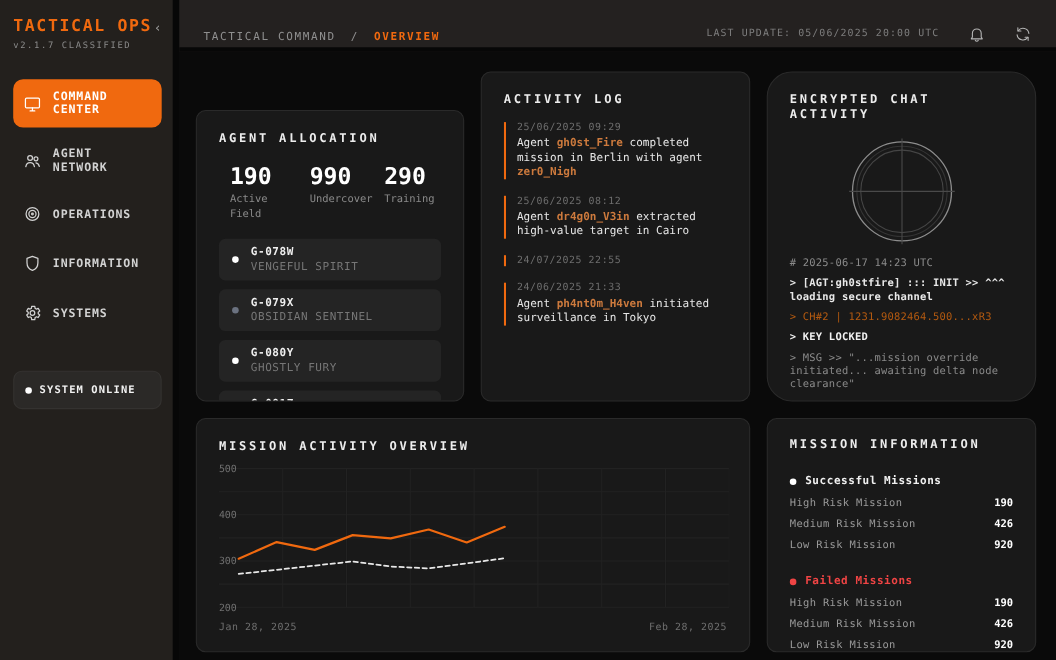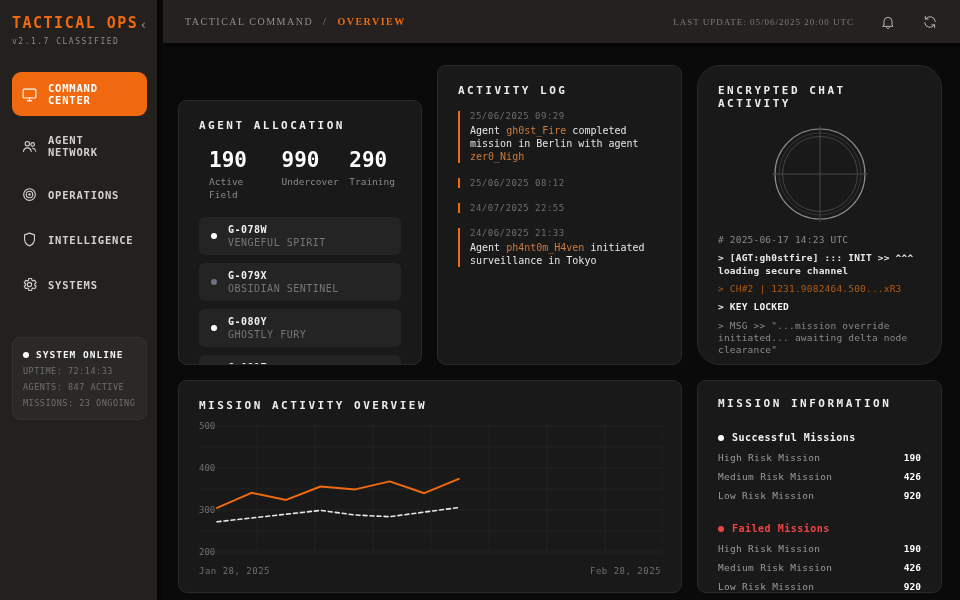--- a/index.html
+++ b/index.html
@@ -21,22 +21,22 @@
   .nav-icon svg{width:17px;height:17px;stroke:currentColor;fill:none;stroke-width:1.6;
                 stroke-linecap:round;stroke-linejoin:round;}
   .sysbox{margin-top:26px;background:#2b2927;border:1px solid #343230;border-radius:8px;padding:11px 10px;}
   .sys-title{display:flex;align-items:center;gap:7px;font-size:9.5px;font-weight:bold;
              letter-spacing:1px;color:#f2f2f2;}
   .sys-line{font-size:8.5px;color:#6f6f6f;letter-spacing:0.5px;margin-top:6px;}
   .dot{width:6px;height:6px;border-radius:50%;display:inline-block;flex:none;}
 
   
   .right{flex:1;display:flex;flex-direction:column;background:#0a0a0a;}
-  header{height:47px;min-height:47px;background:#242120;display:flex;align-items:center;
-         padding:16px 22px;border-bottom:4px solid #070707;font-family:Liberation Serif, serif;}
+  header{height:47px;min-height:47px;background:#242120;display:flex;align-items:flex-end;
+         padding:4px 22px;border-bottom:4px solid #070707;}
   .crumb{font-size:10px;letter-spacing:1.5px;color:#8f8f8f;}
   .crumb .cur{color:#f0690f;font-weight:bold;margin-left:6px;}
   .crumb .sep{margin-left:6px;}
   .hdr-right{margin-left:auto;display:flex;align-items:center;gap:26px;}
   .last-update{font-size:9px;letter-spacing:1px;color:#7d7d7d;}
   .hdr-icon{width:16px;height:16px;display:inline-flex;cursor:pointer;color:#b5b5b5;}
   .hdr-icon svg{width:16px;height:16px;stroke:currentColor;fill:none;stroke-width:1.5;
                 stroke-linecap:round;stroke-linejoin:round;}
 
   
@@ -56,21 +56,21 @@
              gap:11px;cursor:pointer;}
   .agent-code{font-size:10px;font-weight:bold;color:#f0f0f0;letter-spacing:0.5px;}
   .agent-name{font-size:10px;color:#767676;letter-spacing:0.5px;margin-top:2px;}
 
   
   .p-log{grid-area:log;}
   .log-scroll{height:226px;overflow:hidden;}
   .log-entry{border-left:2px solid #f0690f;padding-left:10px;margin-bottom:15px;}
   .log-time{font-size:9px;color:#6e6e6e;letter-spacing:0.5px;margin-bottom:3px;}
   .log-text{font-size:10px;color:#e6e6e6;line-height:1.3;}
-  .log-text .hl{color:#cd7a3d;font-weight:normal;text-align:center;}
+  .log-text .hl{color:#cd7a3d;font-weight:bold;text-align:center;}
 
   
   .p-chat{grid-area:chat;border-radius:23px;}
   .radar{display:block;margin:0 auto 10px;}
   .chat-line{font-size:9.5px;line-height:1.3;margin-bottom:6px;letter-spacing:0.2px;}
   .chat-line.muted{color:#8a8a8a;}
   .chat-line.normal{color:#e8e8e8;font-weight:bold;}
   .chat-line.accent{color:#b45a10;font-weight:normal;}
   .chat-line.bold{color:#f2f2f2;font-weight:bold;}
 
@@ -132,42 +132,37 @@
             </svg>
           </span>
           <span>OPERATIONS</span>
         </div>
         <div class="nav-item">
           <span class="nav-icon">
             <svg viewBox="0 0 24 24">
               <path d="M12 3l7 2.5v5.5c0 4.6-3 8.6-7 10-4-1.4-7-5.4-7-10V5.5z"></path>
             </svg>
           </span>
-          <span>INTELLIGENCE</span>
+          <span>INFORMATION</span>
         </div>
         <div class="nav-item">
           <span class="nav-icon">
             <svg viewBox="0 0 24 24">
               <path d="M19.4 13a7.6 7.6 0 0 0 0-2l2-1.5-2-3.4-2.3 1a7.6 7.6 0 0 0-1.7-1l-.4-2.6h-4l-.4 2.6a7.6 7.6 0 0 0-1.7 1l-2.3-1-2 3.4L6.6 11a7.6 7.6 0 0 0 0 2l-2 1.5 2 3.4 2.3-1a7.6 7.6 0 0 0 1.7 1l.4 2.6h4l.4-2.6a7.6 7.6 0 0 0 1.7-1l2.3 1 2-3.4z"></path>
               <circle cx="12" cy="12" r="3"></circle>
             </svg>
           </span>
           <span>SYSTEMS</span>
         </div>
       </nav>
     <div class="sysbox">
       <div class="sys-title">
         <span class="dot" style="background:#ffffff"></span>
         <span>SYSTEM ONLINE</span>
       </div>
-      <div id="sys-lines">
-          <div class="sys-line">UPTIME: 72:14:33</div>
-          <div class="sys-line">AGENTS: 847 ACTIVE</div>
-          <div class="sys-line">MISSIONS: 23 ONGOING</div>
-        </div>
     </div>
   </aside>
 
   <div class="right">
 
     <header>
       <div class="crumb">
         <span>TACTICAL COMMAND</span>
         <span class="sep">/</span>
         <span class="cur">OVERVIEW</span>
@@ -243,20 +238,21 @@
 
       <section class="panel p-log">
         <h2>ACTIVITY LOG</h2>
         <div class="log-scroll" id="log-entries">
             <div class="log-entry">
               <div class="log-time">25/06/2025 09:29</div>
               <div class="log-text"><span>Agent </span><span class="hl">gh0st_Fire</span><span> completed mission in Berlin with agent </span><span class="hl">zer0_Nigh</span></div>
             </div>
             <div class="log-entry">
               <div class="log-time">25/06/2025 08:12</div>
+              <div class="log-text"><span>Agent </span><span class="hl">dr4g0n_V3in</span><span> extracted high-value target in Cairo</span></div>
             </div>
             <div class="log-entry">
               <div class="log-time">24/07/2025 22:55</div>
             </div>
             <div class="log-entry">
               <div class="log-time">24/06/2025 21:33</div>
               <div class="log-text"><span>Agent </span><span class="hl">ph4nt0m_H4ven</span><span> initiated surveillance in Tokyo</span></div>
             </div>
           </div>
       </section>

